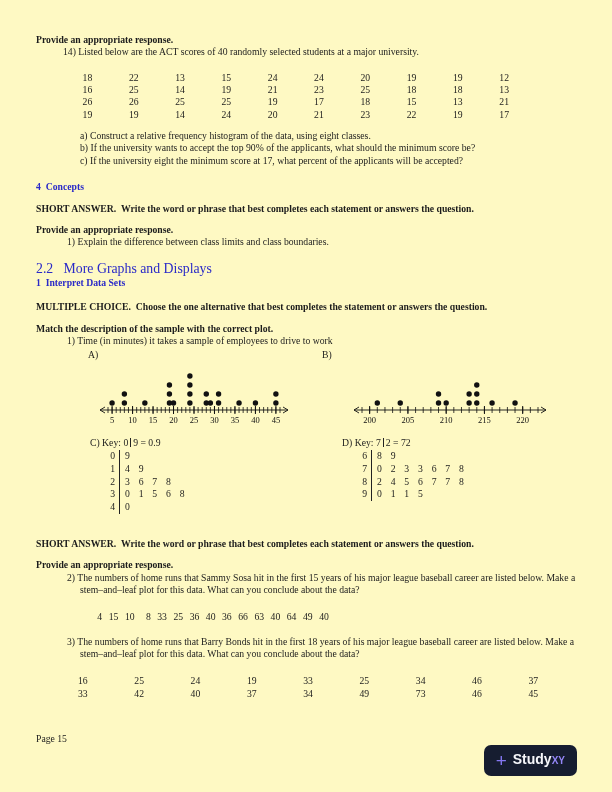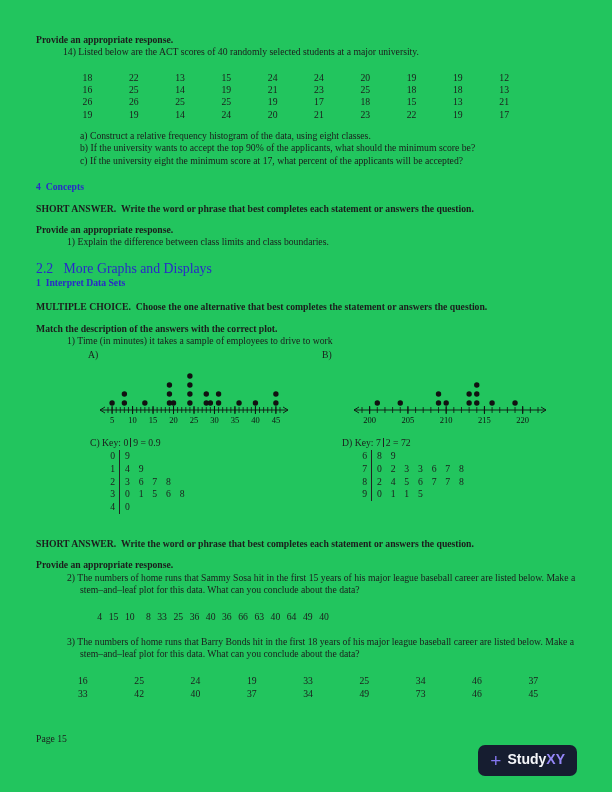--- a/index.html
+++ b/index.html
@@ -1,17 +1,17 @@
 <!DOCTYPE html>
 <html><head>
 <meta charset="utf-8">
 <style>
   html,body{margin:0;padding:0;background:#e8e8e8;}
   .page{
-    width:612px;height:792px;background:#22c55e;position:relative;
+    width:612px;height:792px;background:#fef9c3;position:relative;
     font-family:"Liberation Serif","DejaVu Serif",serif;
     color:#1c1c1c;font-size:9.7px;line-height:12.4px;
     box-sizing:border-box;overflow:hidden;margin:0 auto;
   }
   .content{padding:34px 36px 0 36px;}
   p{margin:0;}
   .b{font-weight:bold;}
   .pre{white-space:pre-wrap;}
   .blue{color:#2a2ac8;}
   .h22{font-size:13.8px;line-height:17px;font-weight:normal;}
@@ -43,21 +43,21 @@
   .vbar{display:inline-block;width:1px;height:9px;background:#222;margin:0 2px;vertical-align:-1px;}
   svg text{font-family:"Liberation Serif","DejaVu Serif",serif;}
   .page-num{position:absolute;left:36px;top:733px;}
   .badge{
     position:absolute;right:35px;top:745px;height:31px;border-radius:7px;
     background:#161d30;display:flex;align-items:center;padding:0 12px;gap:6px;
     font-family:"Liberation Sans","DejaVu Sans",sans-serif;
   }
   .badge .plus{color:#8577f2;font-size:19px;font-weight:400;line-height:1;}
   .badge .study{color:#f5f6fa;font-weight:bold;font-size:14px;}
-  .badge .xy{color:#9486f7;font-weight:bold;font-size:14px;}
+  .badge .xy{color:#9486f7;font-weight:bold;font-size:10px;}
   .mt{margin-top:9px;}
 </style>
 </head>
 <body>
 
 <div class="page">
   <div class="content">
 
     <p class="b">Provide an appropriate response.</p>
 
@@ -127,21 +127,21 @@
     <p class="b mt">Provide an appropriate response.</p>
 
     <p class="q ind1"><span>1)</span> <span>Explain the difference between class limits and class boundaries.</span></p>
 
     <p class="blue h22 pre" style="margin-top:11px;">2.2   More Graphs and Displays</p>
 
     <p class="b blue pre" style="margin-top:0;">1  Interpret Data Sets</p>
 
     <p class="b pre" style="margin-top:12px;">MULTIPLE CHOICE.  Choose the one alternative that best completes the statement or answers the question.</p>
 
-    <p class="b mt">Match the description of the answers with the correct plot.</p>
+    <p class="b mt">Match the description of the sample with the correct plot.</p>
 
     <p class="q ind1"><span>1)</span> <span>Time (in minutes) it takes a sample of employees to drive to work</span></p>
 
     <div class="ab-row">
       <div class="col-a">
         <p>A)</p>
         <svg id="plotA" width="192" height="64" viewBox="0 0 192 64">
             <line x1="2" y1="46" x2="190" y2="46" stroke="#111" stroke-width="0.9"></line>
             <path d="M7,43 L2,46 L7,49" fill="none" stroke="#111" stroke-width="0.9"></path>
             <path d="M185,43 L190,46 L185,49" fill="none" stroke="#111" stroke-width="0.9"></path>

